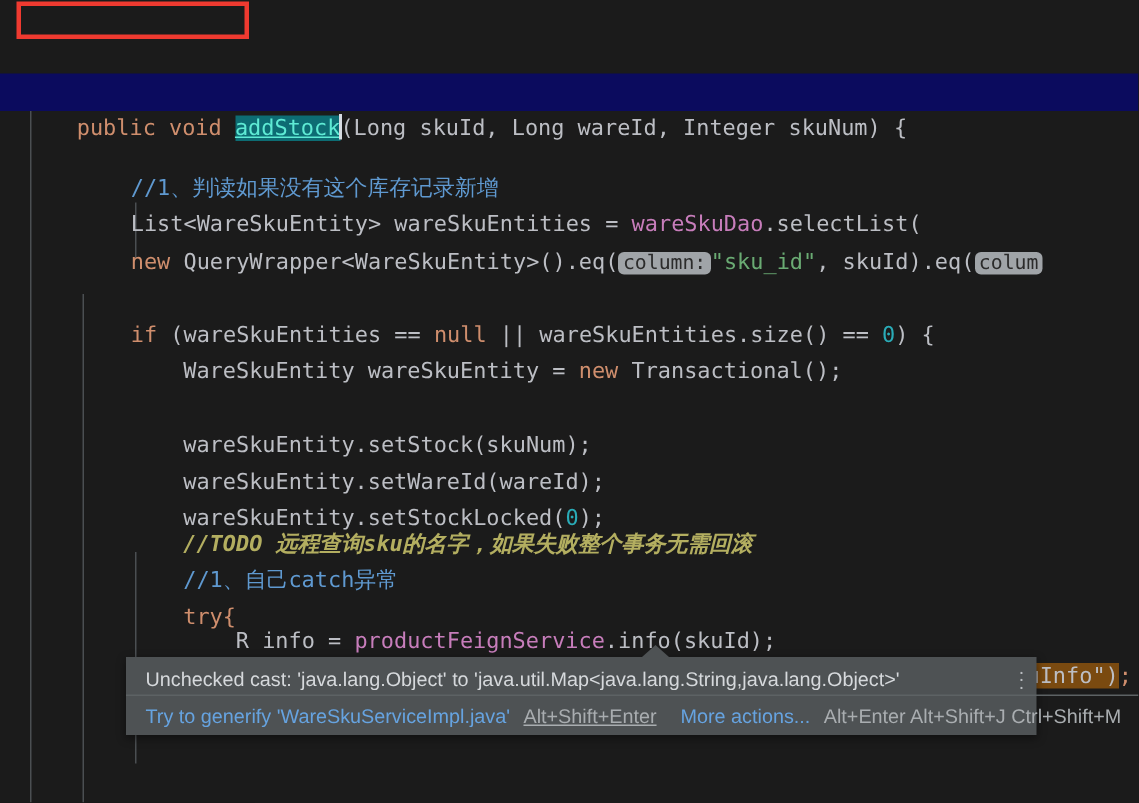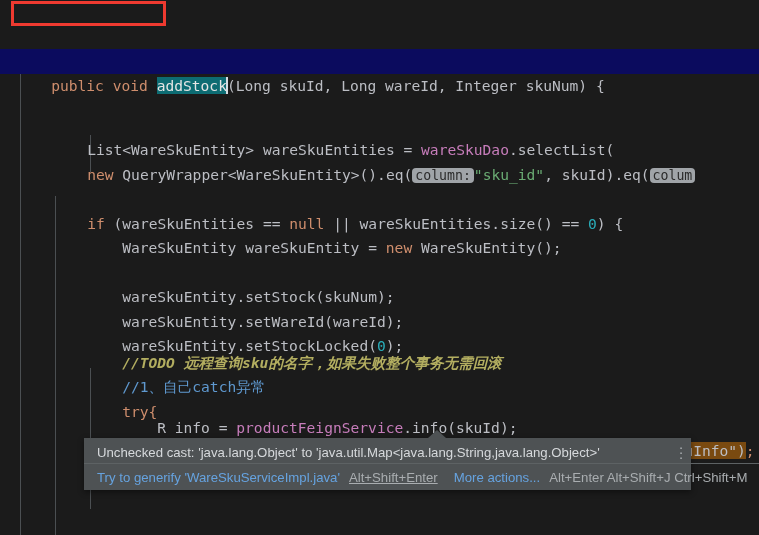--- a/index.html
+++ b/index.html
@@ -56,21 +56,22 @@
   .hint {
     background: #a0a4a8;
     color: #2b2b2b;
     border-radius: 4px;
     padding: 0 3px;
     font-size: 13.2px;
   }
   
   .selsym {
     background: #0d6c73;
-    color: #e5e5e5;
+    color: #5eead4;
+    text-decoration: underline;
   }
   .caret {
     display: inline-block;
     width: 0; border-left: 2px solid #d7dce2;
     height: 17px;
     margin: 0 -1px;
     vertical-align: -3px;
   }
   
   .warnhl {
@@ -171,35 +172,38 @@
 
 
   <div class="code-line" style="top:24.5px;">
     <span class="anno">@Override</span>
   </div>
 
   <div class="code-line caret-line" style="top:49px;">
     <span class="kw">public</span><span class="punc"> </span><span class="kw">void</span><span class="punc"> </span><span class="selsym">addStock</span><span class="caret"></span><span class="punc">(Long skuId, Long wareId, Integer skuNum) {</span>
   </div>
 
+  <div class="code-line" style="top:89px; padding-left:52px;">
+    <span class="cmt-cn">//1、判读如果没有这个库存记录新增</span>
+  </div>
 
   <div class="code-line" style="top:113.5px; padding-left:52px;">
     <span class="type">List&lt;WareSkuEntity&gt;</span><span> </span><span class="ident">wareSkuEntities</span><span> </span><span class="punc">=</span><span> </span><span class="field">wareSkuDao</span><span class="punc">.selectList(</span>
   </div>
 
   <div class="code-line" style="top:138px; padding-left:52px;">
     <span class="kw">new</span><span> </span><span class="punc">QueryWrapper&lt;WareSkuEntity&gt;().eq(</span><span class="hint">column:</span><span class="str">"sku_id"</span><span class="punc">, skuId).eq(</span><span class="hint">colum</span>
   </div>
 
   <div class="code-line" style="top:187px; padding-left:52px;">
     <span class="kw">if</span><span> </span><span class="punc">(wareSkuEntities ==</span><span> </span><span class="kw">null</span><span> </span><span class="punc">|| wareSkuEntities.size() ==</span><span> </span><span class="num">0</span><span class="punc">) {</span>
   </div>
 
   <div class="code-line" style="top:211.5px; padding-left:87px;">
-    <span class="type">WareSkuEntity</span><span> </span><span class="ident">wareSkuEntity</span><span> </span><span class="punc">=</span><span> </span><span class="kw">new</span><span> </span><span class="punc">WareSkuEntity();</span>
+    <span class="type">WareSkuEntity</span><span> </span><span class="ident">wareSkuEntity</span><span> </span><span class="punc">=</span><span> </span><span class="kw">new</span><span> </span><span class="punc">Transactional();</span>
   </div>
 
   <div class="code-line" style="top:260.5px; padding-left:87px;">
     <span class="punc">wareSkuEntity.setStock(skuNum);</span>
   </div>
   <div class="code-line" style="top:285px; padding-left:87px;">
     <span class="punc">wareSkuEntity.setWareId(wareId);</span>
   </div>
 
   <div class="code-line" style="top:309.5px; padding-left:87px;">

